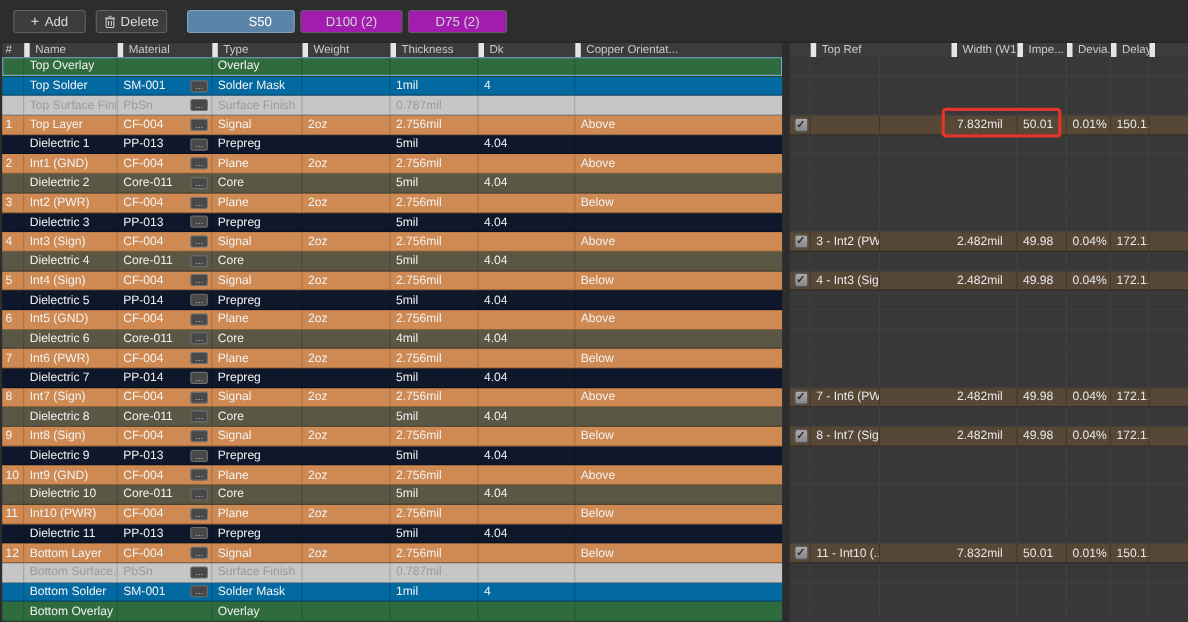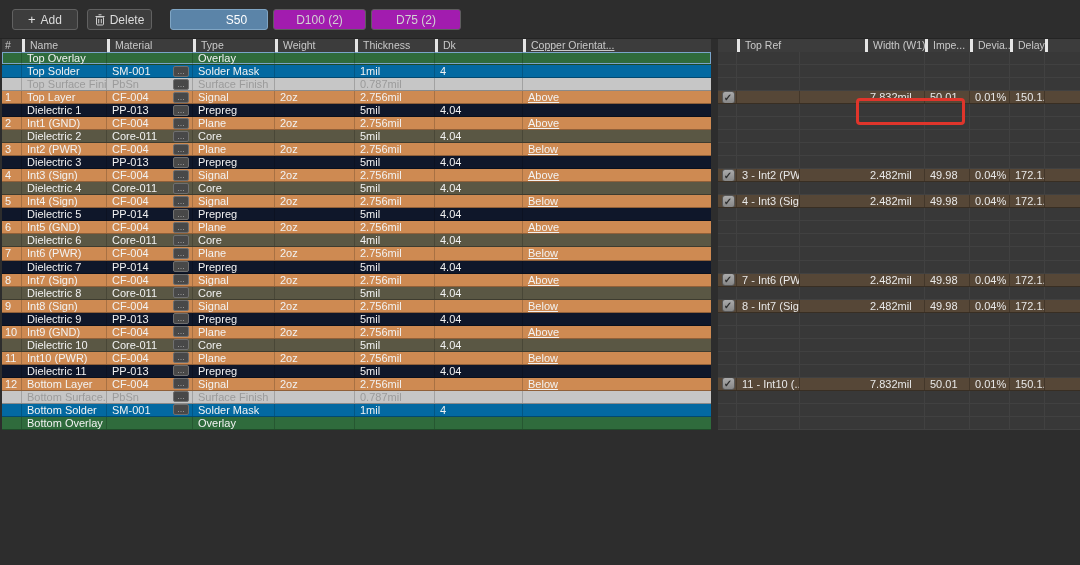--- a/index.html
+++ b/index.html
@@ -25,33 +25,33 @@
   #tab-2 { left:371px; width:90px; }
   .tab.sel { background:#5b84a8; border-color:#7fa5c4; color:#ffffff;padding-left:35px; }
 
   
   .panel { position:absolute; top:39px; height:526px; }
   #left-panel  { left:2px;   width:709px; }
   #right-panel { left:718px; width:362px; }
 
   .hdr { height:13px; display:flex; background:#3c3c3c; color:#c9c9c9;
          font-size:10.5px; line-height:12px; overflow:hidden; }
-  .hcell { height:100%; padding-left:5px; border-left:3px solid #e5e5e5;
+  .hcell { height:100%; padding-left:5px; border-left:5px solid #e5e5e5;
            white-space:nowrap; overflow:hidden; }
   .hcell:first-child { border-left:none; }
 
-  .rows { display:flex; flex-direction:column; height:378px; }
+  .rows { display:flex; flex-direction:column; height:513px; }
 
   
   .row { flex:1; display:flex; font-size:11px; color:#f2f2f2;
          border-bottom:1px solid rgba(0,0,0,0.30); overflow:hidden; }
   .cell { height:100%; display:flex; align-items:center; padding-left:5px;
           border-right:1px solid rgba(0,0,0,0.18); white-space:nowrap; overflow:hidden; }
   .c0{width:20px;padding-left:3px;} .c1{width:85px;} .c2{width:86px;} .c3{width:82px;}
-  .c4{width:80px;} .c5{width:80px;} .c6{width:88px;} .c7{flex:1;border-right:none;text-decoration:underline;}
+  .c4{width:80px;} .c5{width:80px;} .c6{width:88px;} .c7{flex:1;border-right:none;}
 
   .st-overlay { background:#2f6b3c; }
   .st-solder  { background:#0369a1; }
   .st-finish  { background:#c6c6c6; color:#9b9b9b; }
   .st-copper  { background:#ce8a52; }
   .st-prepreg { background:#0f172a; }
   .st-core    { background:#5a5744; }
   .row.selrow { box-shadow:inset 0 0 0 1px #7aa5ca; }
 
   .mat-btn { margin-left:auto; margin-right:3px; width:16px; height:11px; flex:none;

